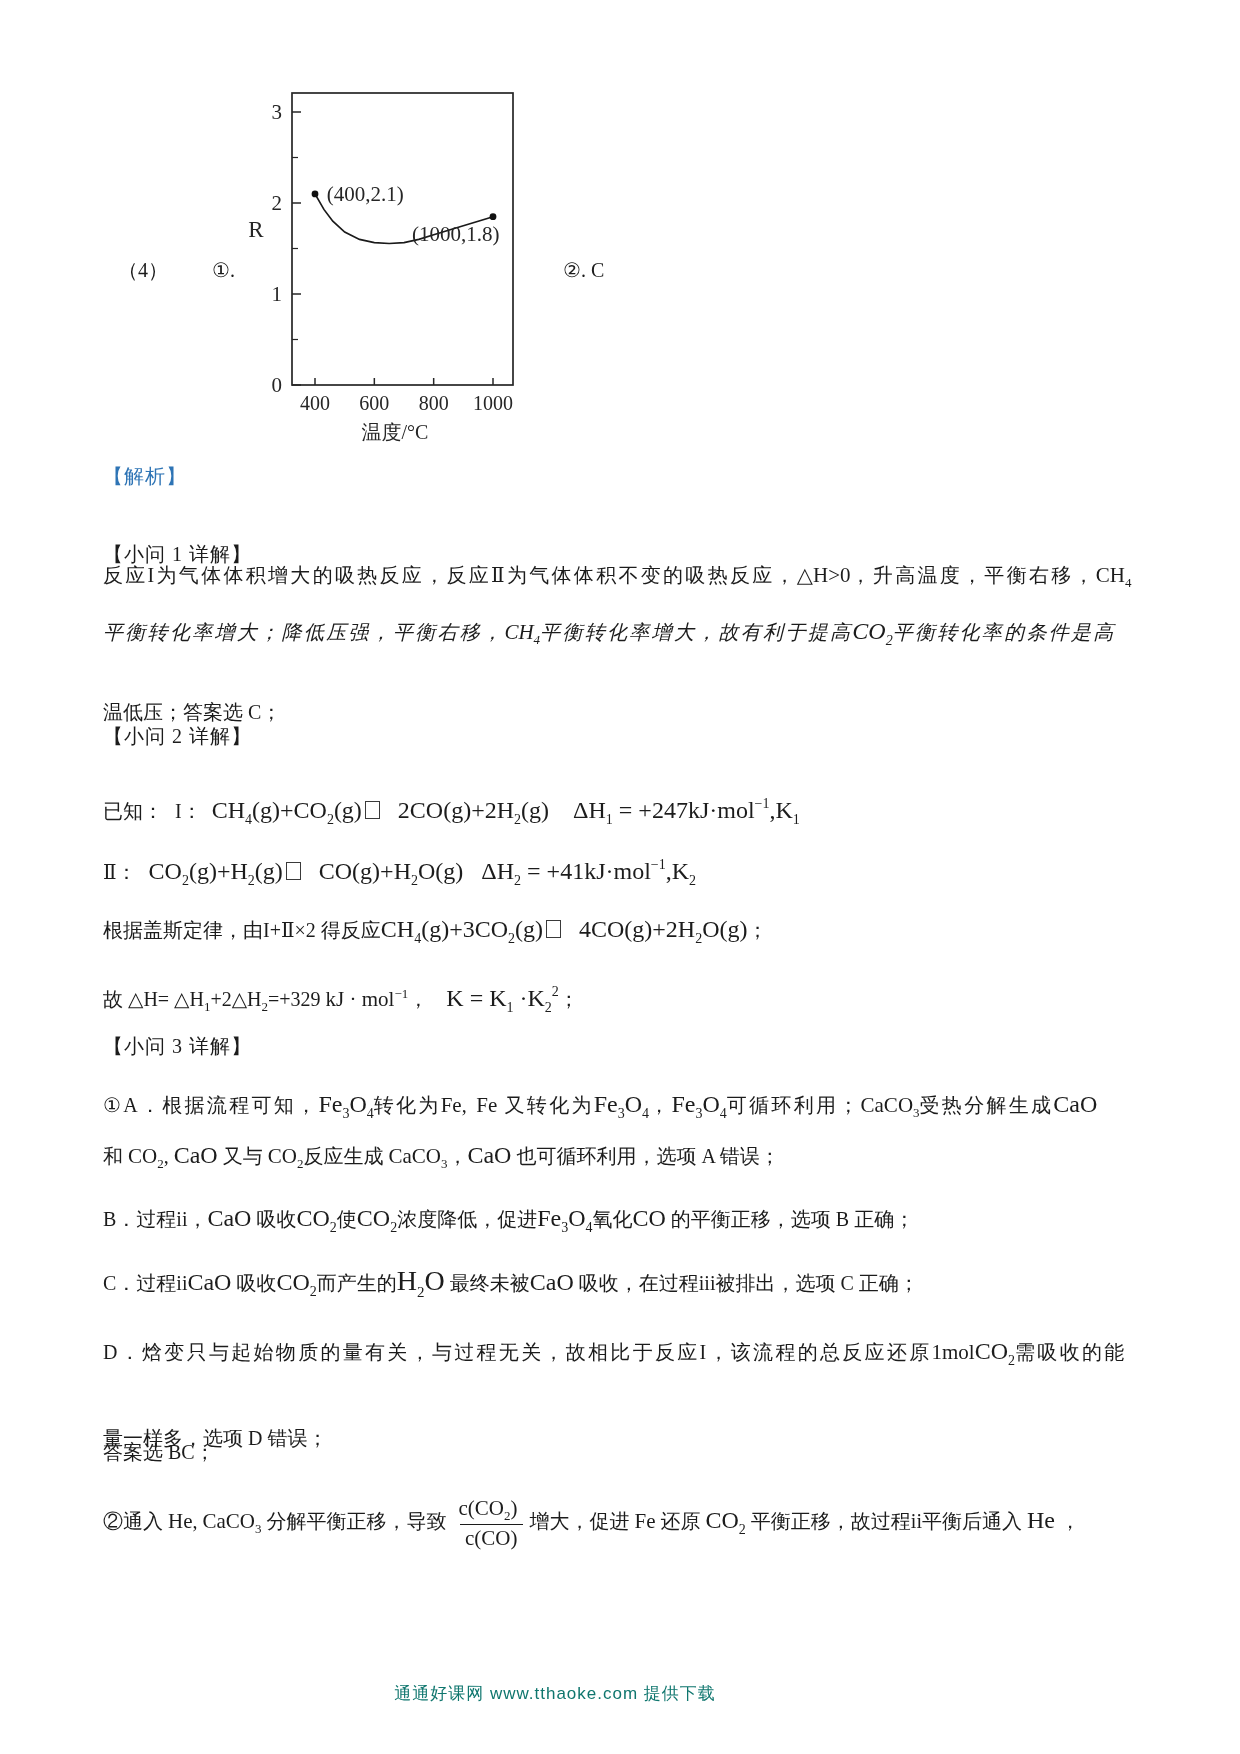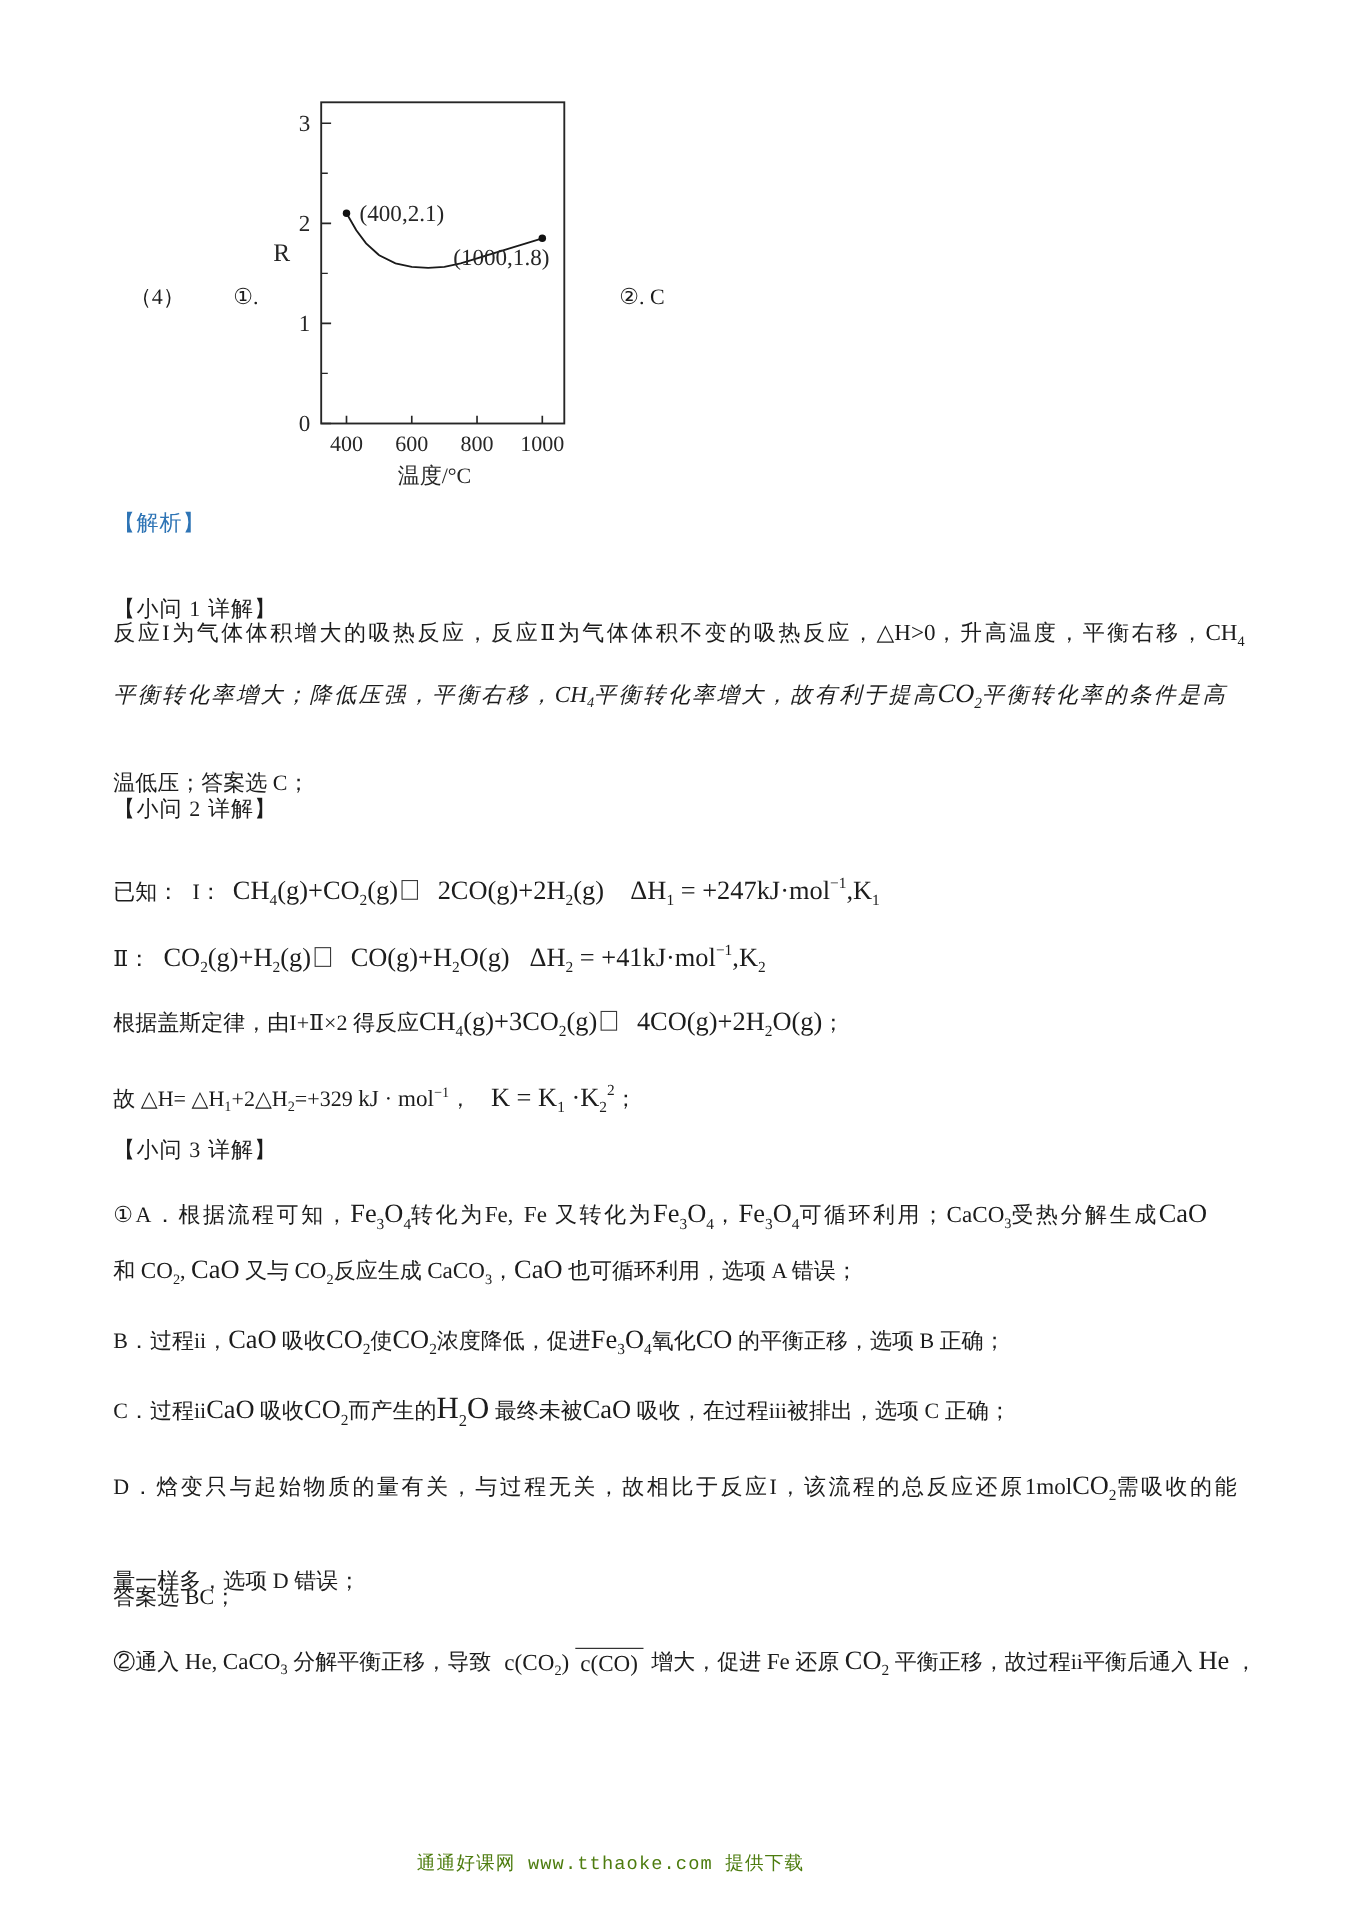--- a/index.html
+++ b/index.html
@@ -18,27 +18,27 @@
   .r-M{font-family:"Liberation Serif","DejaVu Serif",serif;font-size:24px;letter-spacing:0;}
   .r-x{font-family:"Liberation Serif","DejaVu Serif",serif;font-size:28px;letter-spacing:0;}
   .r-s{font-family:"Liberation Serif",serif;font-size:13px;vertical-align:-5px;letter-spacing:0;}
   .r-S{font-family:"Liberation Serif",serif;font-size:14px;vertical-align:-6px;letter-spacing:0;}
   .r-sx{font-family:"Liberation Serif",serif;font-size:15px;vertical-align:-7px;letter-spacing:0;}
   .r-p{font-family:"Liberation Serif",serif;font-size:13px;vertical-align:8px;letter-spacing:0;}
   .r-P{font-family:"Liberation Serif",serif;font-size:14px;vertical-align:10px;letter-spacing:0;}
   .r-box{display:inline-block;width:13px;height:16px;border:1.3px solid #3a3a3a;
          vertical-align:-1px;margin:0 4px 0 3px;}
   .r-gap{display:inline-block;}
-  .frac{display:inline-flex;flex-direction:row;align-items:flex-start;vertical-align:middle;
+  .frac{display:inline-flex;flex-direction:column;align-items:flex-end;vertical-align:middle;
         margin:0 7px;line-height:1.25;}
   .frac .num,.frac .den{padding:0 5px;font-size:21px;}
   .frac .den{border-top:1.7px solid #1c1c1c;}
   #chart{position:absolute;left:230px;top:80px;}
   #footer{position:absolute;top:1682px;left:0;right:130px;text-align:center;
-          font-size:17px;color:#4d7c0f;font-family:Liberation Mono, monospace;letter-spacing:1px;}
+          font-size:17px;color:#0f766e;font-family:Liberation Sans, sans-serif;letter-spacing:1px;}
 </style>
 </head>
 <body>
 
 <div id="page">
 
   <svg id="chart" width="300" height="378">
       <rect x="62" y="13" width="221" height="292" fill="none" stroke="#262626" stroke-width="1.7"></rect>
       <line x1="62" y1="305" x2="71" y2="305" stroke="#262626" stroke-width="1.5"></line>
       <text x="52" y="312" text-anchor="end" font-size="21" font-family="&quot;Liberation Serif&quot;,&quot;DejaVu Serif&quot;,serif" fill="#262626">0</text>

